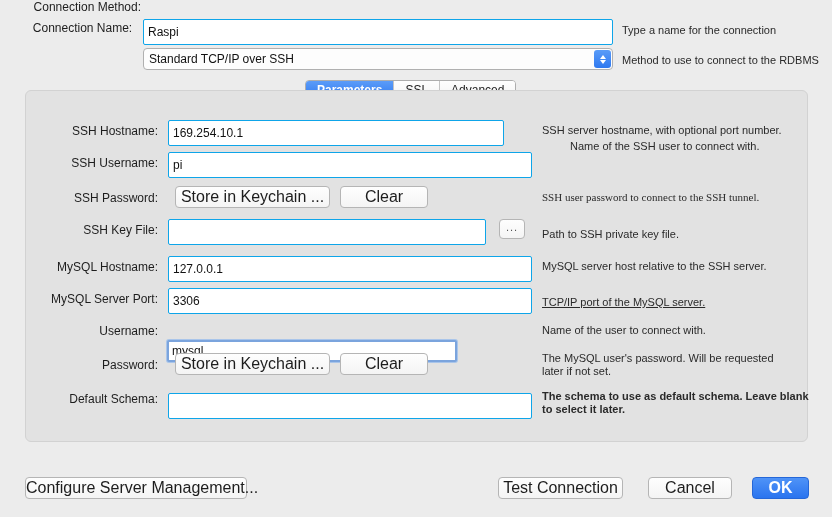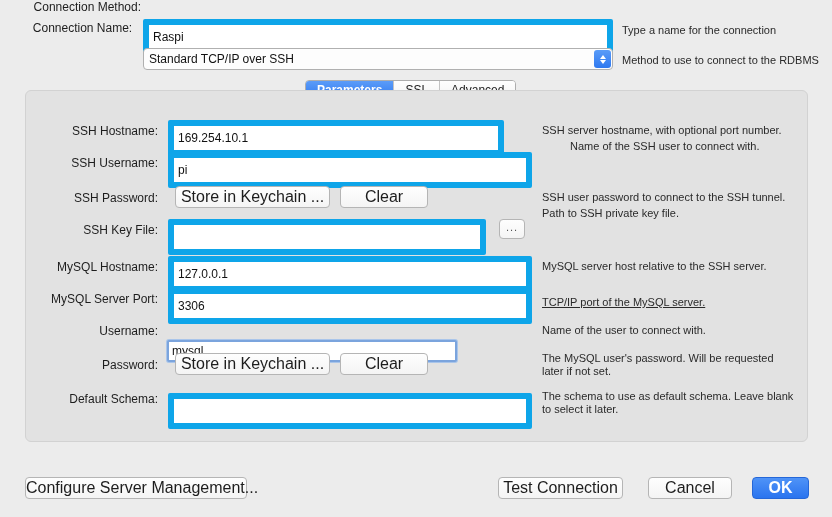--- a/index.html
+++ b/index.html
@@ -18,21 +18,21 @@
 
   .lbl {
     text-align: right;
     font-size: 12px;
     color: #1d1d1d;
     white-space: nowrap;
   }
 
   .field {
     background: #ffffff;
-    border: 6px solid #0ea5e9;
+    border: 1px solid #0ea5e9;
     border-radius: 2px;
     height: 20px;
     font-family: "Liberation Sans", sans-serif;
     font-size: 12px;
     color: #111;
     padding: 12px 4px;
     line-height: 18px;
     outline: none;
   }
   .field.focused {
@@ -186,26 +186,26 @@
 <input class="field" type="text" style="position: absolute; left: 168px; top: 120px; width: 336px;" value="169.254.10.1">
 <div class="hint" style="left:542px;top:124px;">SSH server hostname, with  optional port number.</div>
 
 <div class="lbl" style="position:absolute;left:20px;top:156px;width:138px;">SSH Username:</div>
 <input class="field" type="text" style="position: absolute; left: 168px; top: 152px; width: 364px;" value="pi">
 <div class="hint" style="left:542px;top:140px;margin-left:28px;">Name of the SSH user to connect with.</div>
 
 <div class="lbl" style="position:absolute;left:20px;top:191px;width:138px;text-align:right;">SSH Password:</div>
 <div class="btn" style="position:absolute;left:175px;top:186px;width:155px;">Store in Keychain ...</div>
 <div class="btn" style="position:absolute;left:340px;top:186px;width:88px;">Clear</div>
-<div class="hint" style="left:542px;top:191px;">SSH user password to connect to the SSH tunnel.</div>
+<div class="hint" style="left:542px;top:191px;font-family:Liberation Serif, serif;">SSH user password to connect to the SSH tunnel.</div>
 
 <div class="lbl" style="position:absolute;left:20px;top:223px;width:138px;">SSH Key File:</div>
 <input class="field" type="text" style="position: absolute; left: 168px; top: 219px; width: 318px;" value="">
 <div class="btn dots" style="position:absolute;left:499px;top:219px;">...</div>
-<div class="hint" style="left:542px;top:207px;text-align:right;">Path to SSH private key file.</div>
+<div class="hint" style="left:542px;top:228px;text-align:right;">Path to SSH private key file.</div>
 
 <div class="lbl" style="position:absolute;left:20px;top:260px;width:138px;">MySQL Hostname:</div>
 <input class="field" type="text" style="position: absolute; left: 168px; top: 256px; width: 364px;" value="127.0.0.1">
 <div class="hint" style="left:542px;top:260px;">MySQL server host relative to the SSH server.</div>
 
 <div class="lbl" style="position:absolute;left:20px;top:292px;width:138px;">MySQL Server Port:</div>
 <input class="field" type="text" style="position: absolute; left: 168px; top: 288px; width: 364px;" value="3306">
 <div class="hint" style="left:542px;top:296px;text-decoration:underline;">TCP/IP port of the MySQL server.</div>
 
 <div class="lbl" style="position:absolute;left:20px;top:324px;width:138px;">Username:</div>
@@ -213,19 +213,19 @@
 <div class="hint" style="left:542px;top:324px;">Name of the user to connect with.</div>
 
 <div class="lbl" style="position:absolute;left:20px;top:358px;width:138px;">Password:</div>
 <div class="btn" style="position:absolute;left:175px;top:353px;width:155px;">Store in Keychain ...</div>
 <div class="btn" style="position:absolute;left:340px;top:353px;width:88px;">Clear</div>
 <div class="hint" style="left:542px;top:352px;">The MySQL user's password. Will be requested
 later if not set.</div>
 
 <div class="lbl" style="position:absolute;left:20px;top:392px;width:138px;">Default Schema:</div>
 <input class="field" type="text" style="position: absolute; left: 168px; top: 393px; width: 364px;" value="">
-<div class="hint" style="left:542px;top:390px;">The schema to use as default schema. Leave blank
+<div class="hint" style="left:542px;top:390px;font-weight:bold;">The schema to use as default schema. Leave blank
 to select it later.</div>
 
 <div class="btn" id="btn-configure">Configure Server Management...</div>
 <div class="btn" id="btn-test">Test Connection</div>
 <div class="btn" id="btn-cancel">Cancel</div>
 <div class="btn primary" id="btn-ok">OK</div>
 
 </body></html>

